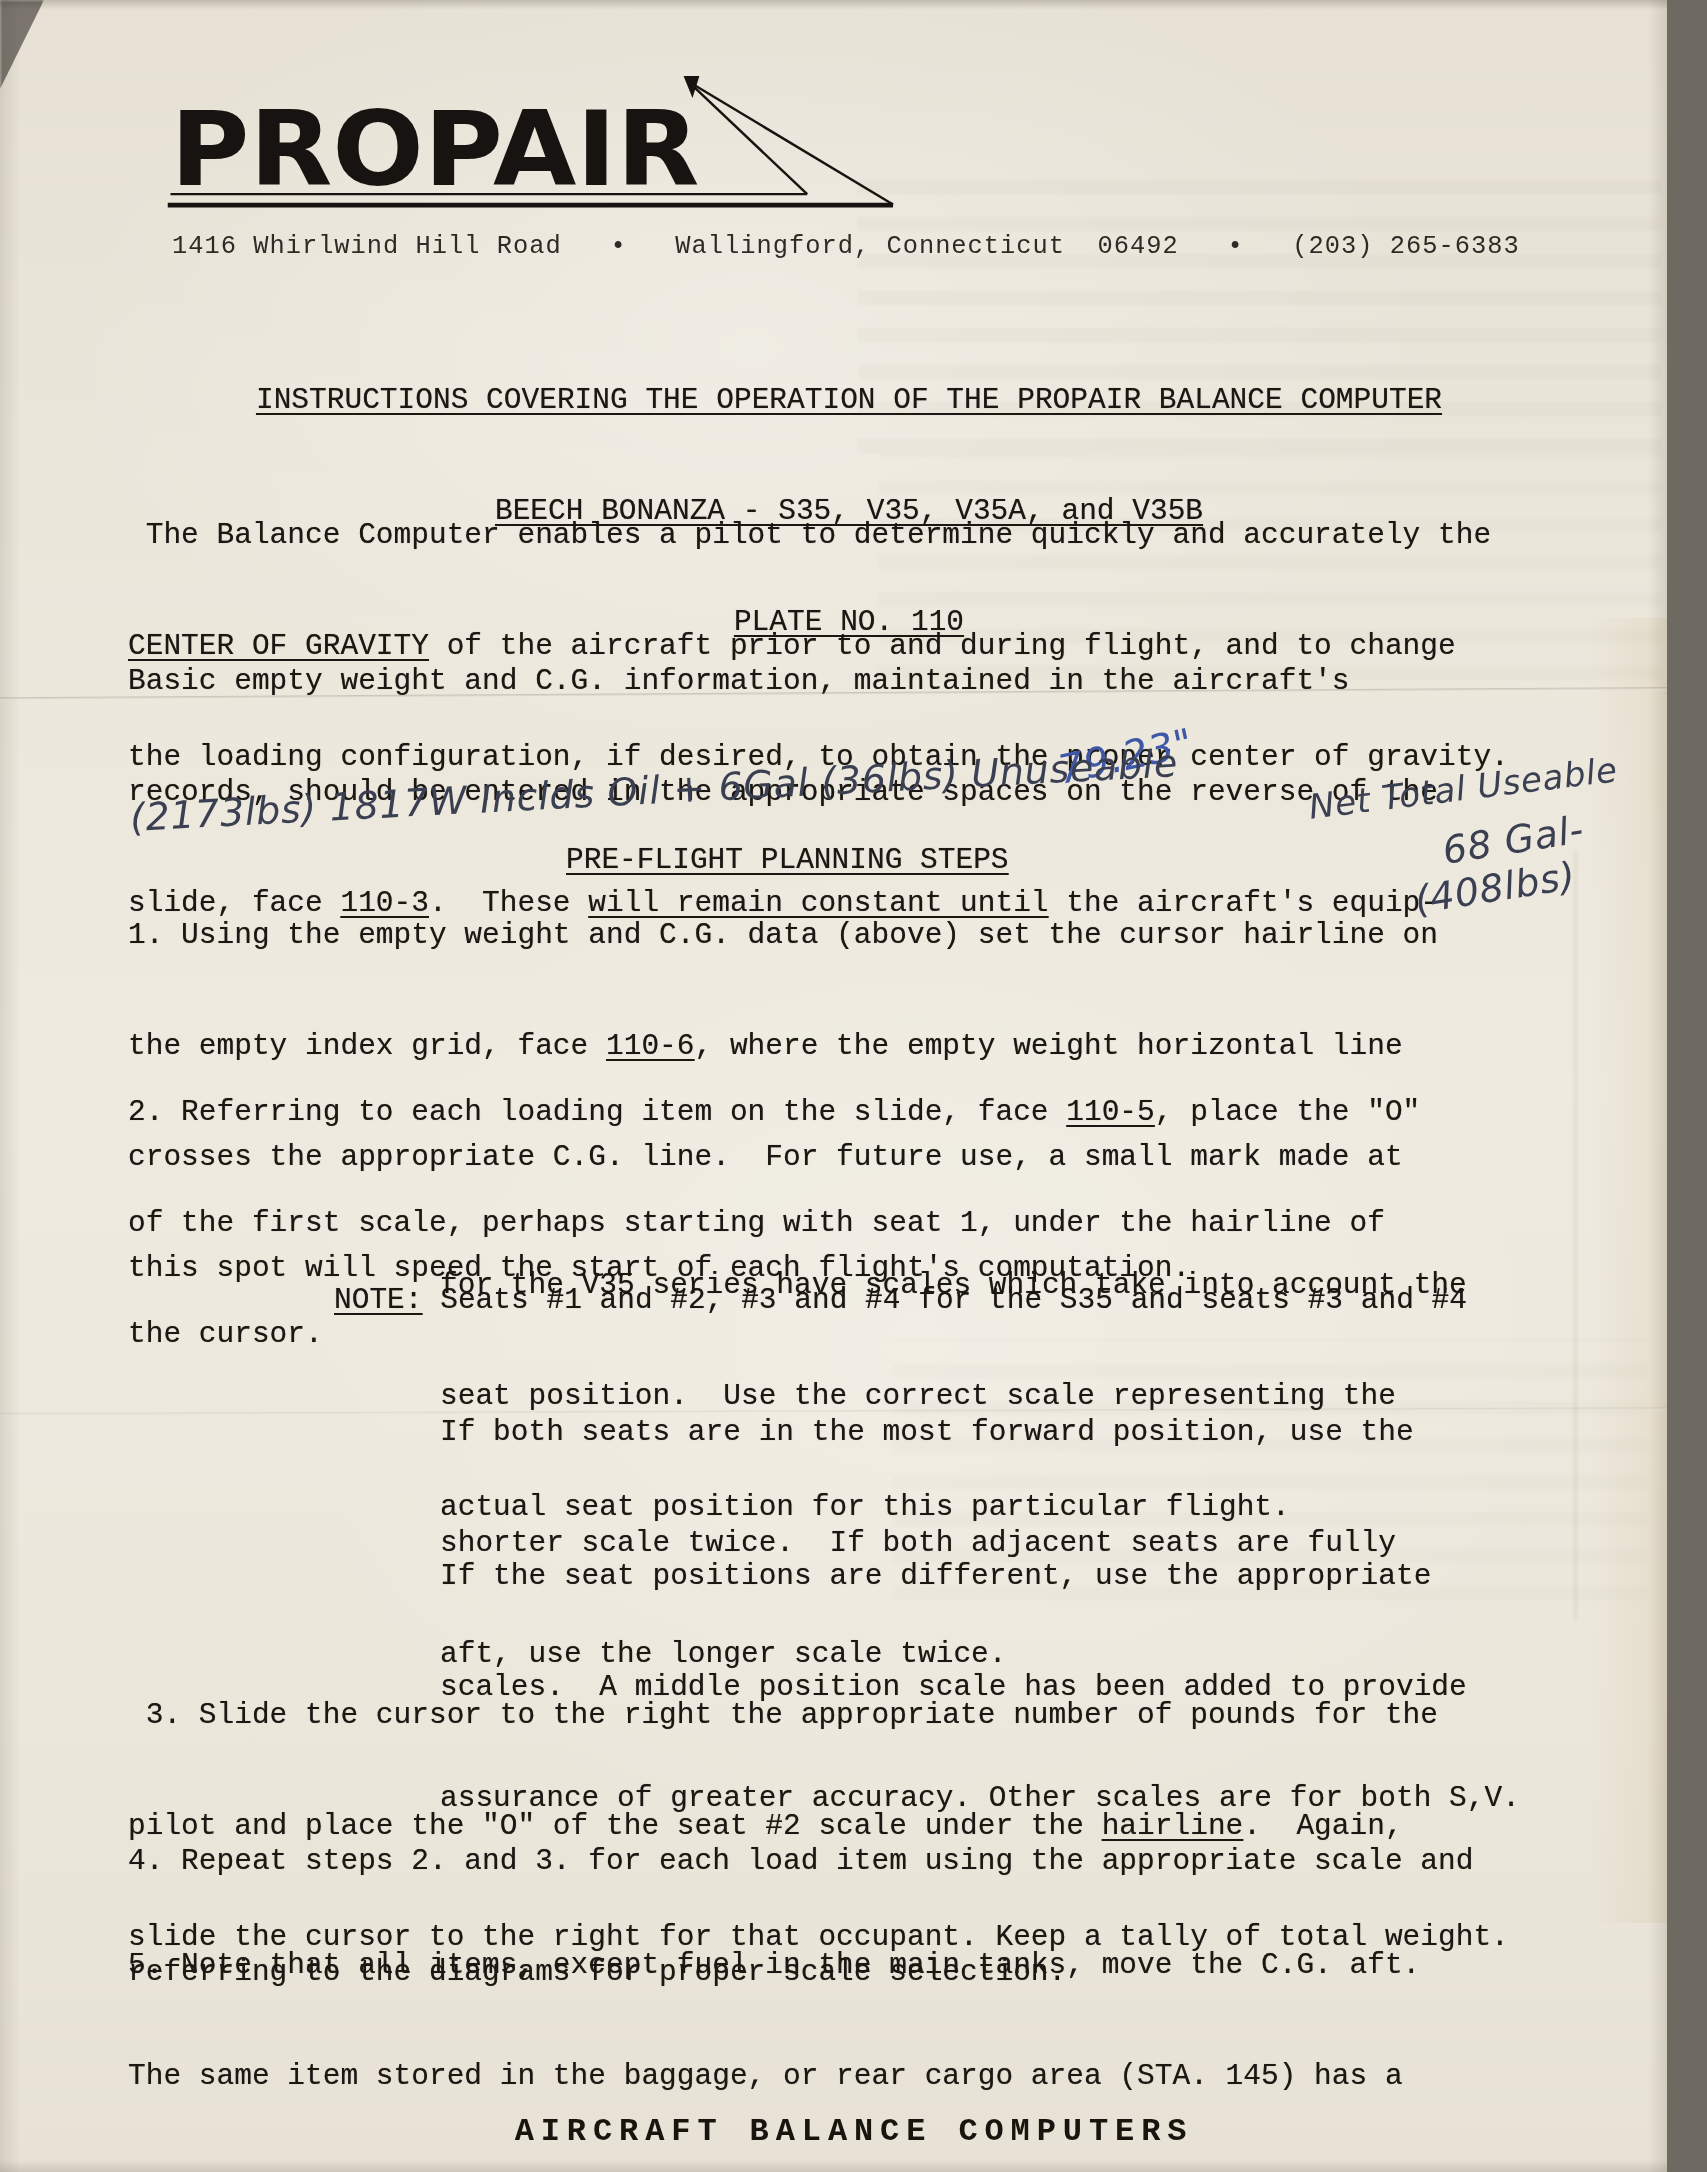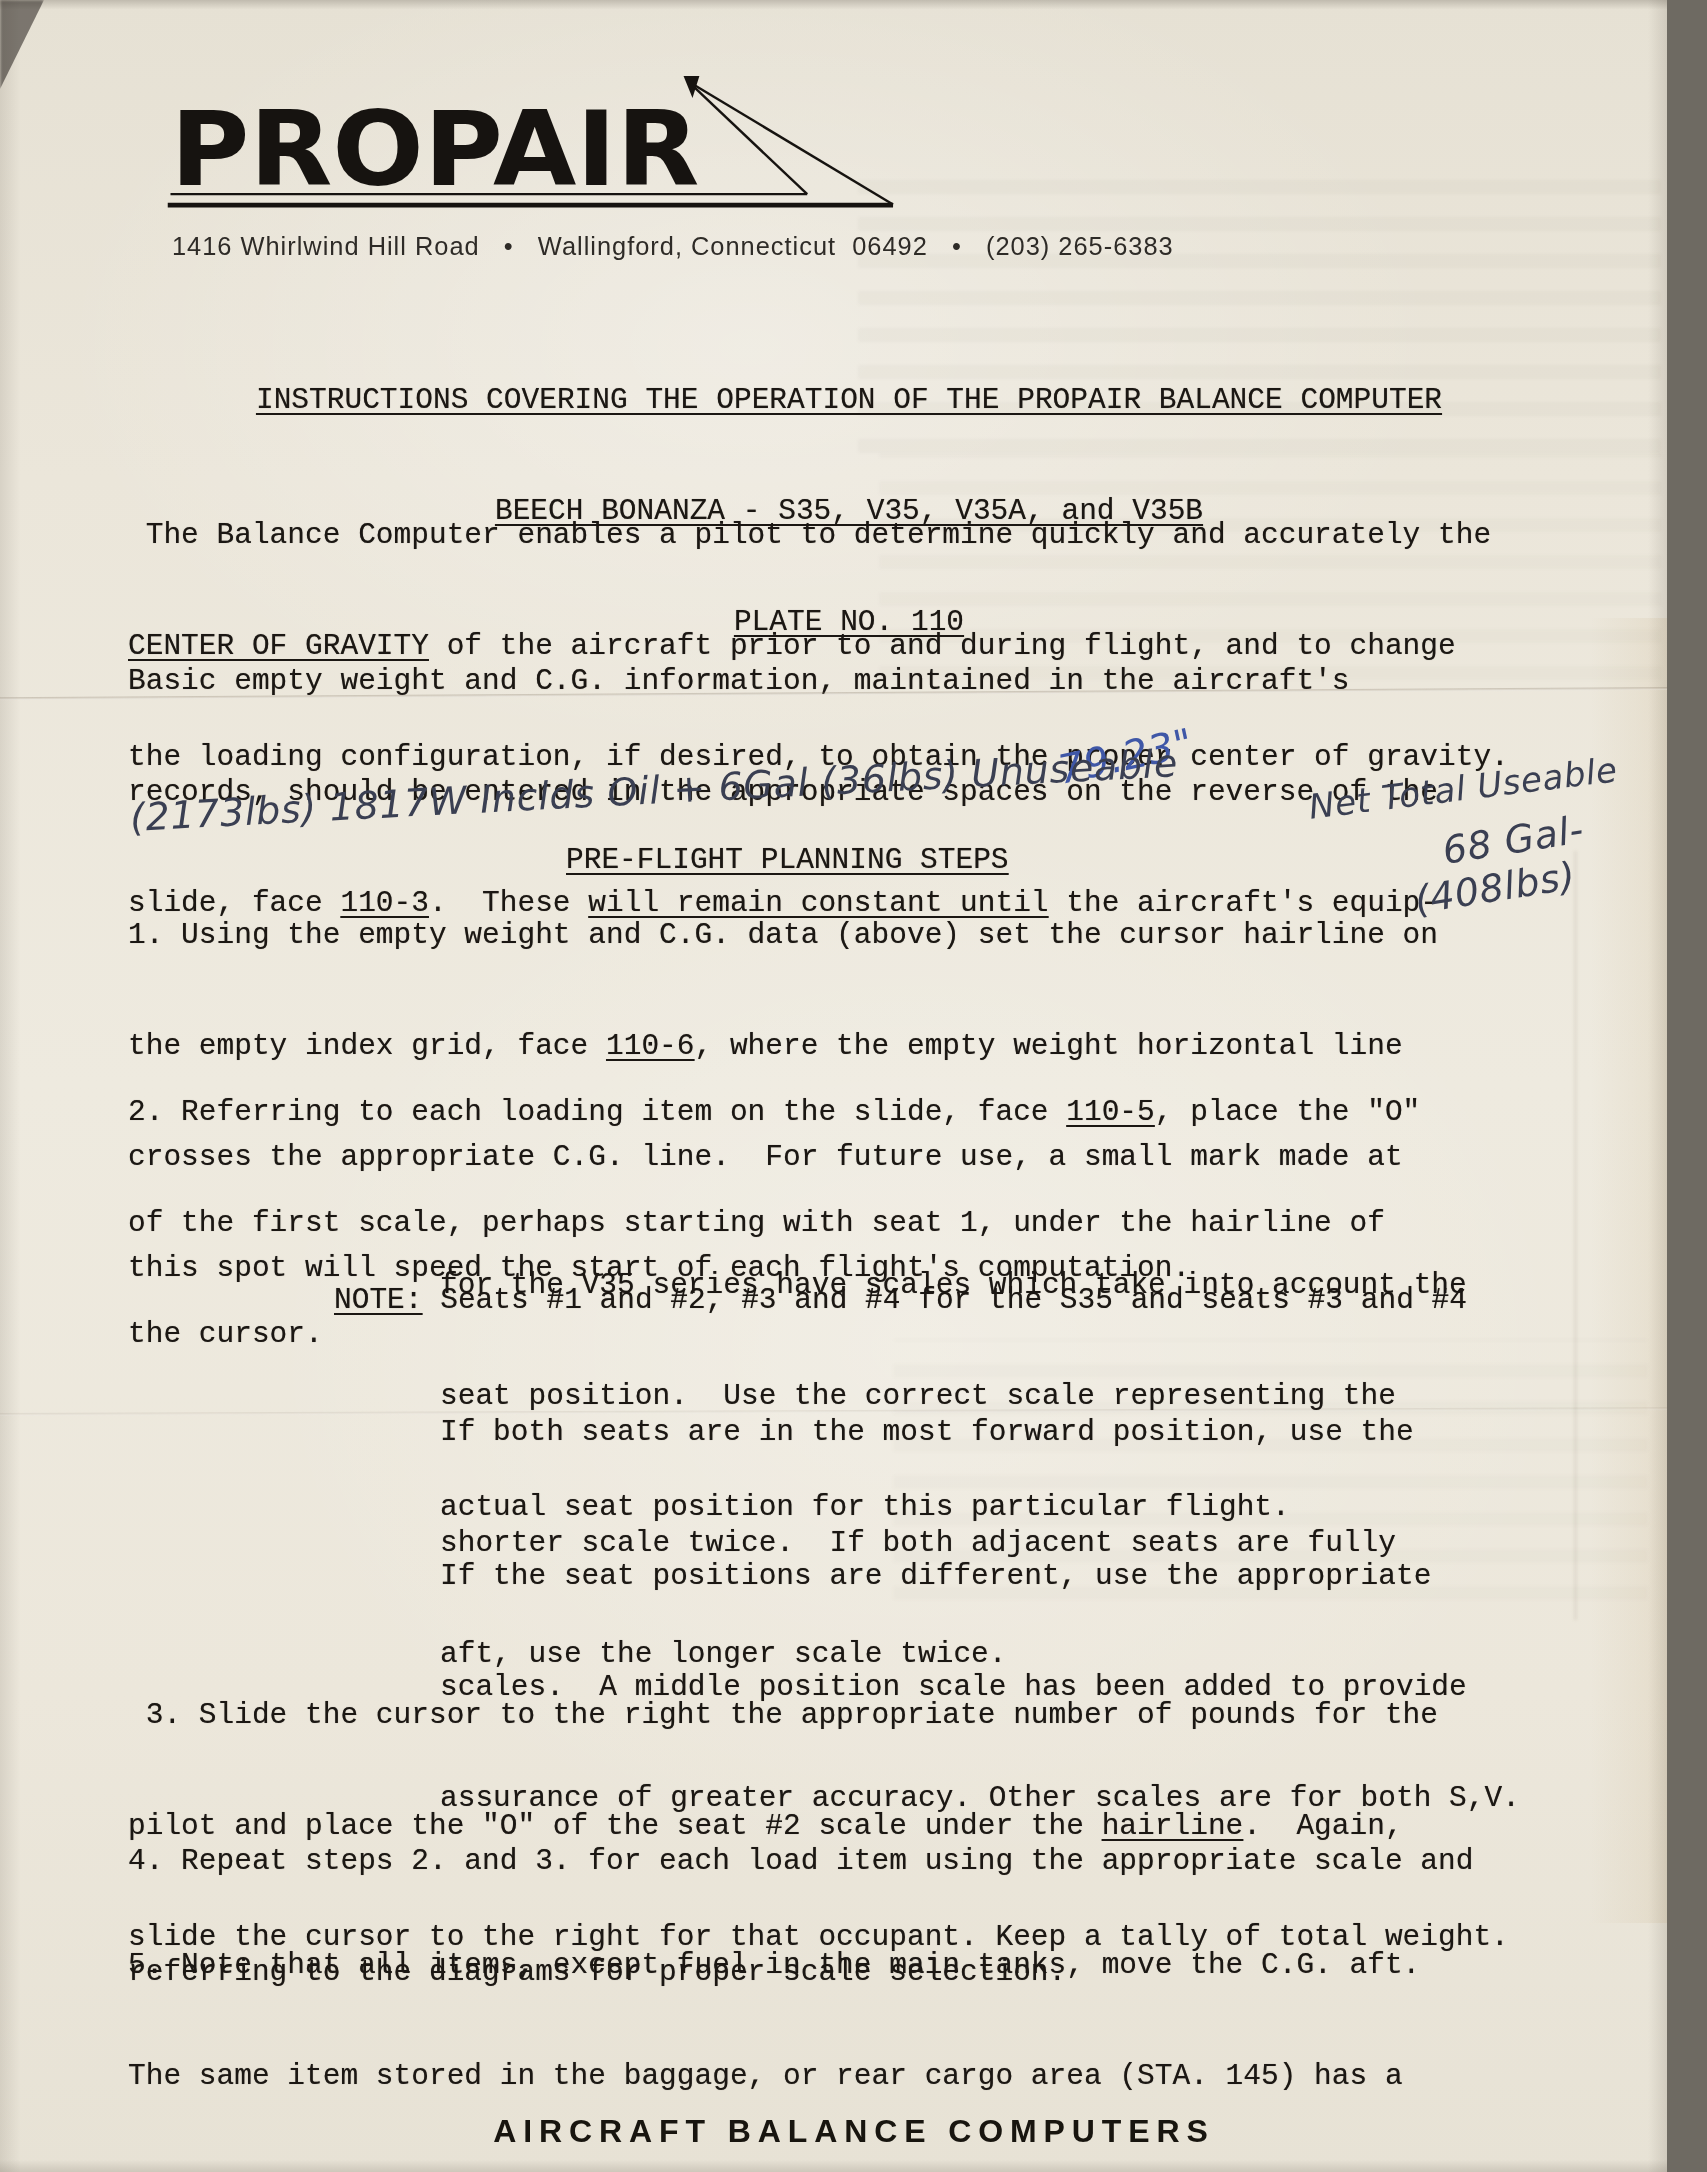--- a/index.html
+++ b/index.html
@@ -32,21 +32,21 @@
   }
   
   .t{
     position:absolute;color:#1b1713;font-size:29.5px;line-height:37px;
     white-space:pre;text-shadow:0 0 0.7px rgba(27,23,19,0.55);
   }
   .t .ln{display:block;}
   .u{text-decoration:underline;text-decoration-thickness:2.1px;text-underline-offset:4.8px;text-align:center;}
   .ctr{text-align:center;width:1442px;left:128px;}
   
-  .sans{font-family:Liberation Sans, sans-serif;}
+  .sans{font-family:Liberation Mono, monospace;}
   .address{
     position:absolute;left:172px;top:232px;font-size:25.4px;color:#2e2b27;
     letter-spacing:1px;white-space:pre;
   }
   .footer{
     position:absolute;left:0;top:2113px;width:1708px;text-align:center;
     font-size:32px;font-weight:bold;letter-spacing:6.9px;color:#18150f;
   }
   
   .hand{

